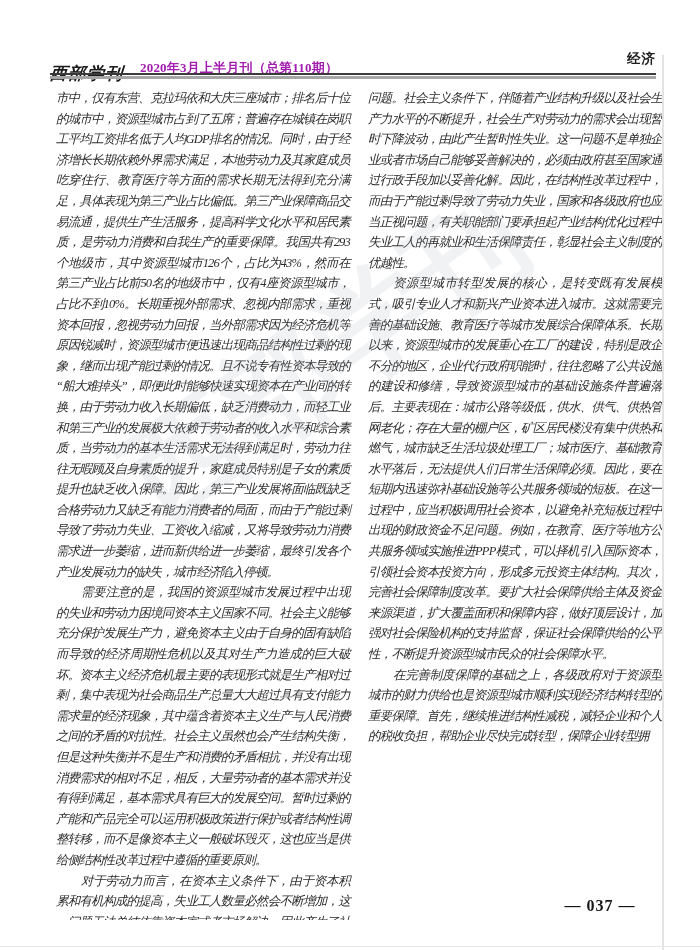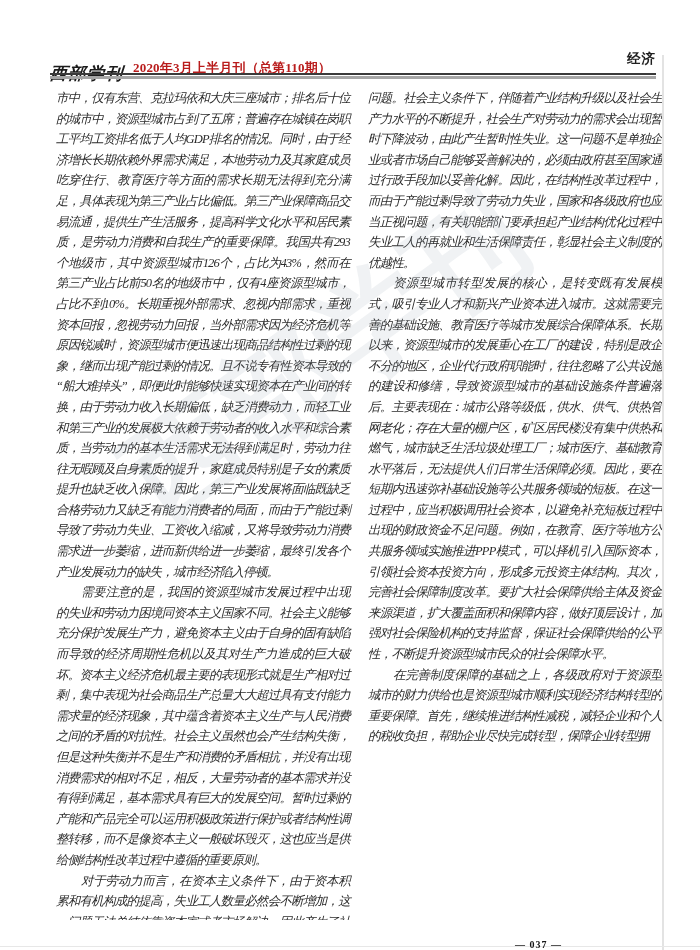--- a/index.html
+++ b/index.html
@@ -20,21 +20,21 @@
   .header{
     position:absolute;left:50px;top:50px;width:606px;
     display:flex;justify-content:space-between;align-items:flex-end;
   }
   .header-left{display:flex;align-items:flex-end;}
   .brand{
     font-size:17px;font-weight:bold;font-style:italic;
     letter-spacing:1.5px;color:#1c1c1c;transform:skewX(-4deg);
   }
   .issue{
-    font-size:13px;font-weight:600;margin-left:9px;color:#b91c1c;
+    font-size:13px;font-weight:600;margin-left:16px;color:#a21caf;
     letter-spacing:0.2px;padding-bottom:8px;
   }
   .section-label{
     font-size:13.5px;font-weight:600;color:#1f1f1f;padding-bottom:17px;
     letter-spacing:1px;
   }
   .rule{position:absolute;left:50px;top:73px;width:606px;}
   .rule-dark{height:2px;background:#3a3a3a;}
   .rule-light{height:3px;background:#a6a6a6;margin-top:1px;}
   .columns{
@@ -50,22 +50,22 @@
   .col p.cont{text-indent:0;}
   .col p.heading{font-weight:bold;color:#151515;}
   .watermark{
     position:absolute;left:95px;top:430px;
     transform:rotate(-36deg);transform-origin:left top;
     font-size:115px;font-weight:bold;white-space:nowrap;
     color:rgba(150,162,178,0.14);pointer-events:none;z-index:3;
   }
   .footer{
     position:absolute;left:515px;top:897px;width:170px;
-    text-align:left;font-weight:bold;font-size:10px;
-    letter-spacing:1px;color:#161616;z-index:5;margin-top:42px;
+    text-align:center;font-weight:bold;font-size:16px;
+    letter-spacing:1px;color:#161616;z-index:5;
   }
 </style>
 </head>
 <body>
 
 <div class="scan-edge-right"></div>
 <div class="scan-edge-bottom"></div>
 
 <div class="watermark">西部学刊</div>
 

